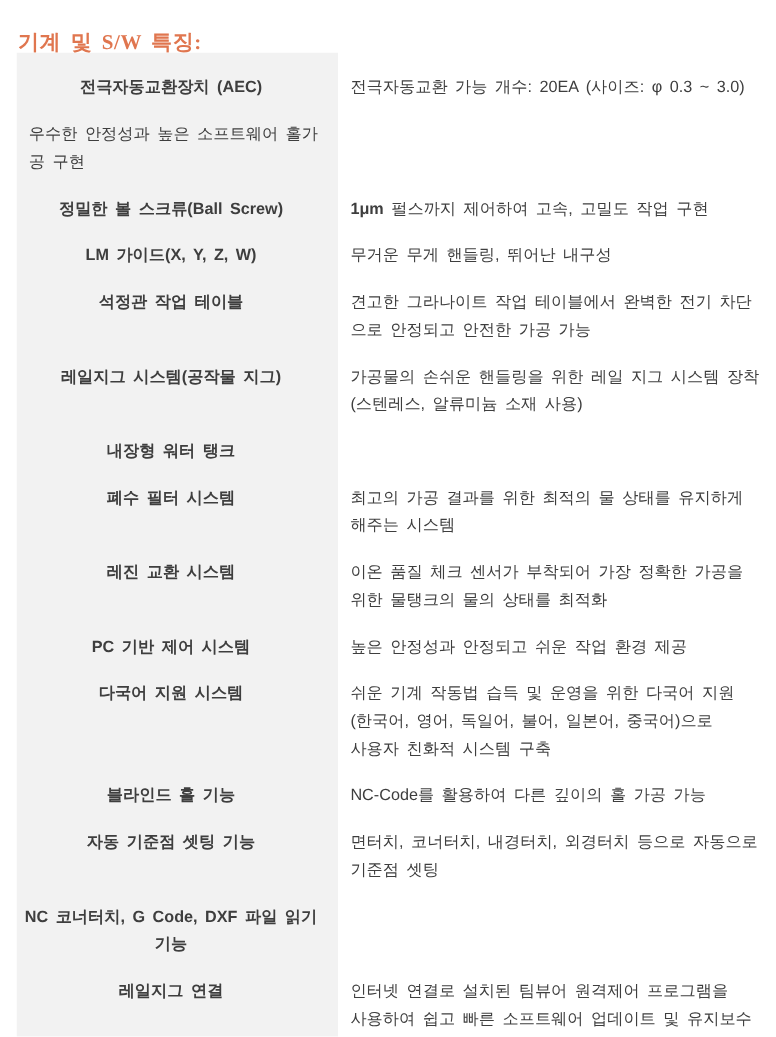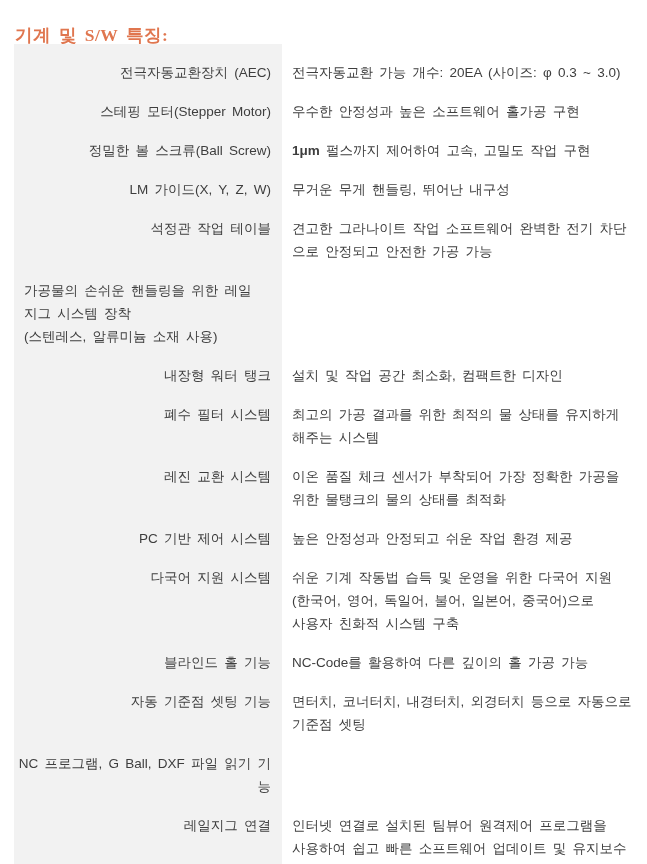--- a/index.html
+++ b/index.html
@@ -39,64 +39,64 @@
   }
   .row {
     display: grid;
     grid-template-columns: 268px 1fr;
     padding: 8px 0;
     font-size: 13.5px;
     line-height: 23px;
     word-spacing: 2.5px;
   }
   .label-cell {
-    text-align: right;
+    text-align: center;
     padding-right: 11px;
+    font-weight: bold;
   }
   .desc-cell {
     padding-left: 10px;
     padding-right: 12px;
     white-space: pre-line;
   }
   .desc-cell b { font-weight: 700; }
 </style>
 </head>
 <body>
 
 <div class="page">
   <div class="title">기계 및 S/W 특징:</div>
   <div class="feature-table" id="feature-table">
       <div class="row">
         <div class="label-cell">전극자동교환장치 (AEC)</div>
         <div class="desc-cell">전극자동교환 가능 개수: 20EA (사이즈: φ 0.3 ~ 3.0)</div>
       </div>
       <div class="row">
-        <div class="label-cell">스테핑 모터(Stepper Motor)</div>
         <div class="desc-cell">우수한 안정성과 높은 소프트웨어 홀가공 구현</div>
       </div>
       <div class="row">
         <div class="label-cell">정밀한 볼 스크류(Ball Screw)</div>
         <div class="desc-cell"><b>1μm</b> 펄스까지 제어하여 고속, 고밀도 작업 구현</div>
       </div>
       <div class="row">
         <div class="label-cell">LM 가이드(X, Y, Z, W)</div>
         <div class="desc-cell">무거운 무게 핸들링, 뛰어난 내구성</div>
       </div>
       <div class="row">
         <div class="label-cell">석정관 작업 테이블</div>
-        <div class="desc-cell">견고한 그라나이트 작업 소프트웨어 완벽한 전기 차단
+        <div class="desc-cell">견고한 그라나이트 작업 테이블에서 완벽한 전기 차단
 으로 안정되고 안전한 가공 가능</div>
       </div>
       <div class="row">
+        <div class="label-cell">레일지그 시스템(공작물 지그)</div>
         <div class="desc-cell">가공물의 손쉬운 핸들링을 위한 레일 지그 시스템 장착
 (스텐레스, 알류미늄 소재 사용)</div>
       </div>
       <div class="row">
         <div class="label-cell">내장형 워터 탱크</div>
-        <div class="desc-cell">설치 및 작업 공간 최소화, 컴팩트한 디자인</div>
       </div>
       <div class="row">
         <div class="label-cell">폐수 필터 시스템</div>
         <div class="desc-cell">최고의 가공 결과를 위한 최적의 물 상태를 유지하게
 해주는 시스템</div>
       </div>
       <div class="row">
         <div class="label-cell">레진 교환 시스템</div>
         <div class="desc-cell">이온 품질 체크 센서가 부착되어 가장 정확한 가공을
 위한 물탱크의 물의 상태를 최적화</div>
@@ -114,21 +114,21 @@
       <div class="row">
         <div class="label-cell">블라인드 홀 기능</div>
         <div class="desc-cell">NC-Code를 활용하여 다른 깊이의 홀 가공 가능</div>
       </div>
       <div class="row">
         <div class="label-cell">자동 기준점 셋팅 기능</div>
         <div class="desc-cell">면터치, 코너터치, 내경터치, 외경터치 등으로 자동으로
 기준점 셋팅</div>
       </div>
       <div class="row">
-        <div class="label-cell">NC 프로그램, G Ball, DXF 파일 읽기 기능</div>
+        <div class="label-cell">NC 코너터치, G Code, DXF 파일 읽기 기능</div>
         <div class="desc-cell"></div>
       </div>
       <div class="row">
         <div class="label-cell">레일지그 연결</div>
         <div class="desc-cell">인터넷 연결로 설치된 팀뷰어 원격제어 프로그램을
 사용하여 쉽고 빠른 소프트웨어 업데이트 및 유지보수
 서비스 제공</div>
       </div>
     </div>
 </div>

